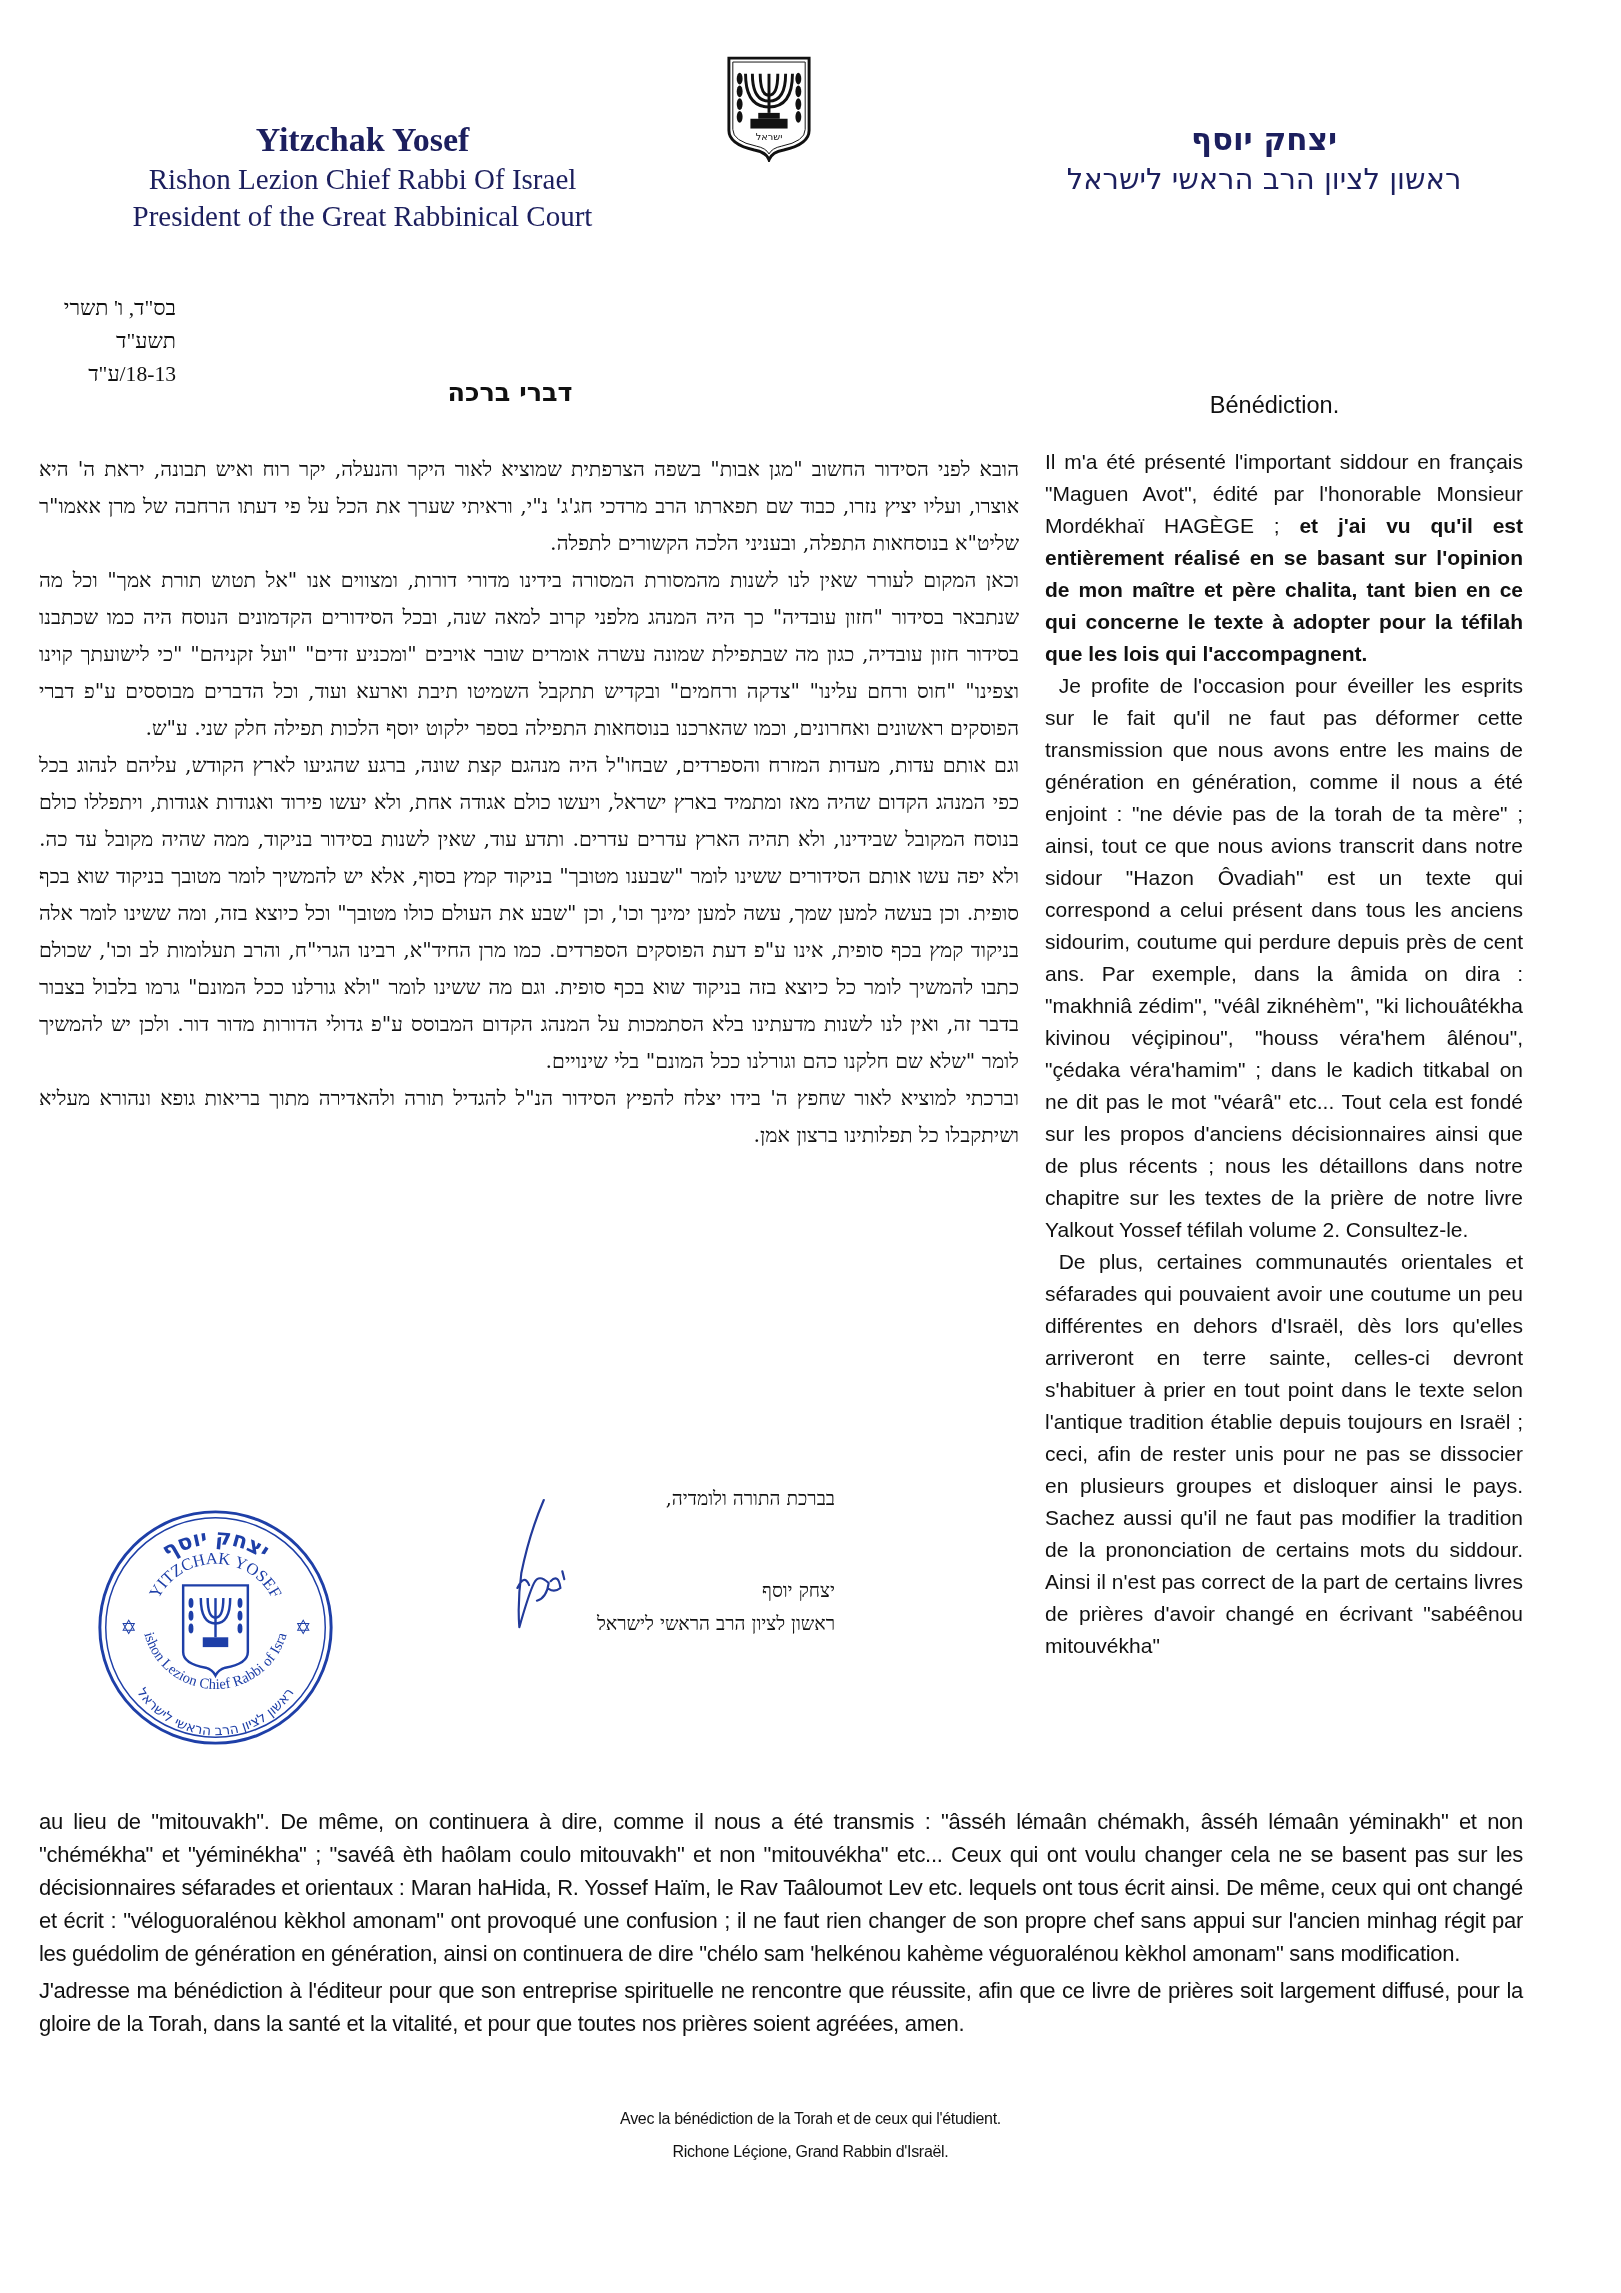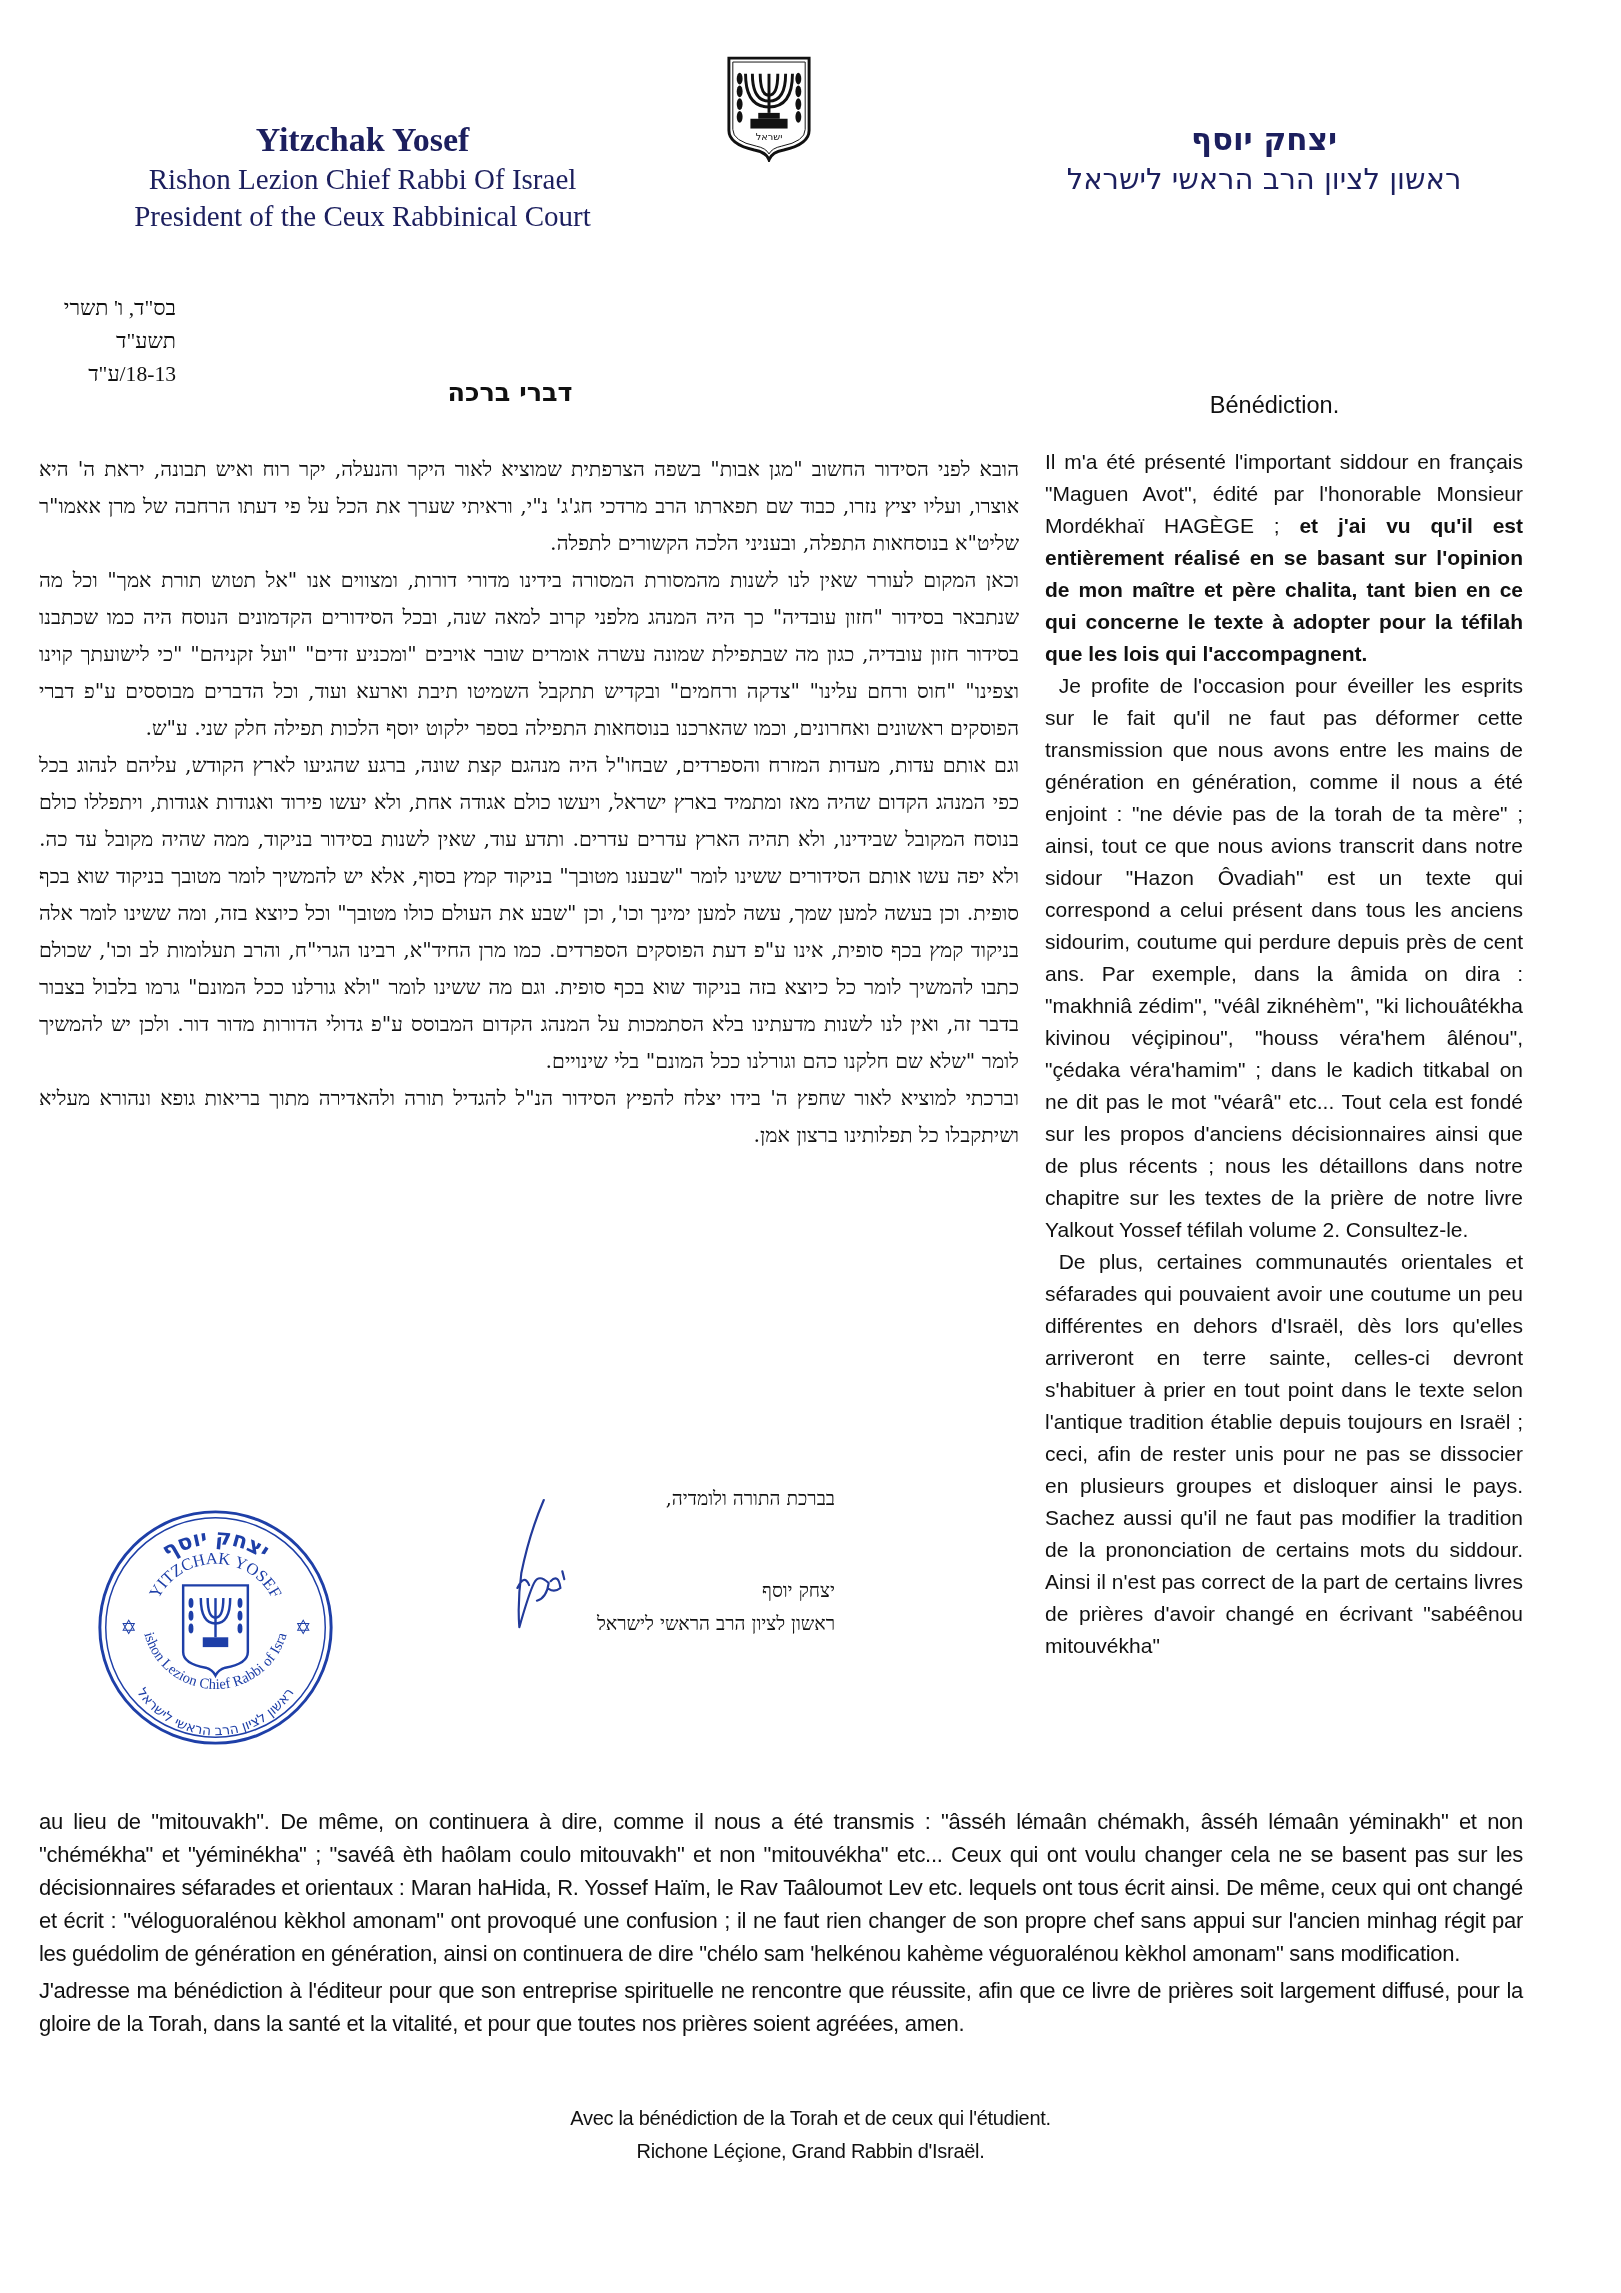--- a/index.html
+++ b/index.html
@@ -17,33 +17,33 @@
   .he-body { left: 39px; top: 451px; width: 980px; font-family: "DejaVu Serif", serif; font-size: 20.6px; line-height: 37px; direction: rtl; text-align: justify; }
   .he-body p { margin: 0; }
   .fr-title { left: 1108px; top: 392px; width: 333px; text-align: center; font-family: "Liberation Sans", sans-serif; font-size: 23.5px; }
   .fr-col { left: 1045px; top: 446px; width: 478px; font-family: "Liberation Sans", sans-serif; font-size: 21px; line-height: 32px; text-align: justify; hyphens: none; }
   .fr-col p { margin: 0; }
   .fr-col .bold { font-weight: bold; }
   .indent { text-indent: 13.7px; }
   .fr-wide { left: 39px; top: 1805px; width: 1484px; font-family: "Liberation Sans", sans-serif; font-size: 22px; line-height: 33px; text-align: justify; letter-spacing: -0.3px; }
   .fr-wide p { margin: 0; }
   .fr-closing { left: 39px; top: 1952px; width: 1484px; font-family: "Liberation Sans", sans-serif; font-size: 22px; line-height: 33px; text-align: justify; letter-spacing: -0.3px; }
-  .fr-sign { left: 294px; top: 2102px; width: 1033px; text-align: center; font-family: "Liberation Sans", sans-serif; font-size: 20px; line-height: 33px; letter-spacing: -0.3px; }
+  .fr-sign { left: 294px; top: 2102px; width: 1033px; text-align: center; font-family: "Liberation Sans", sans-serif; font-size: 16px; line-height: 33px; letter-spacing: -0.3px; }
   .he-sign { left: 384px; top: 1482px; width: 451px; font-family: "DejaVu Serif", serif; font-size: 19px; line-height: 33px; direction: rtl; }
   .he-sign .gap { height: 59px; }
   .stamp { left: 93px; top: 1505px; width: 245px; height: 245px; }
   .signature { left: 490px; top: 1495px; width: 88px; height: 142px; }
 </style>
 </head>
 <body>
 
 <div class="abs en-head">
   <div class="name">Yitzchak Yosef</div>
   <div class="line">Rishon Lezion Chief Rabbi Of Israel</div>
-  <div class="line">President of the Ceux Rabbinical Court</div>
+  <div class="line">President of the Great Rabbinical Court</div>
 </div>
 
 <div class="abs emblem">
   <svg width="88" height="108" viewBox="0 0 90 110">
     <path d="M4 4 H86 V78 Q86 92 60 98 Q48 100 45 108 Q42 100 30 98 Q4 92 4 78 Z" fill="none" stroke="#111" stroke-width="3"></path>
     <path d="M8 8 H82 V77 Q82 89 58 94 Q48 96 45 102 Q42 96 32 94 Q8 89 8 77 Z" fill="none" stroke="#111" stroke-width="1"></path>
     <g stroke="#111" stroke-width="3" fill="none">
       <path d="M45 20 V60"></path>
       <path d="M36 20 Q36 42 45 42 Q54 42 54 20"></path>
       <path d="M28 20 Q28 48 45 48 Q62 48 62 20"></path>

